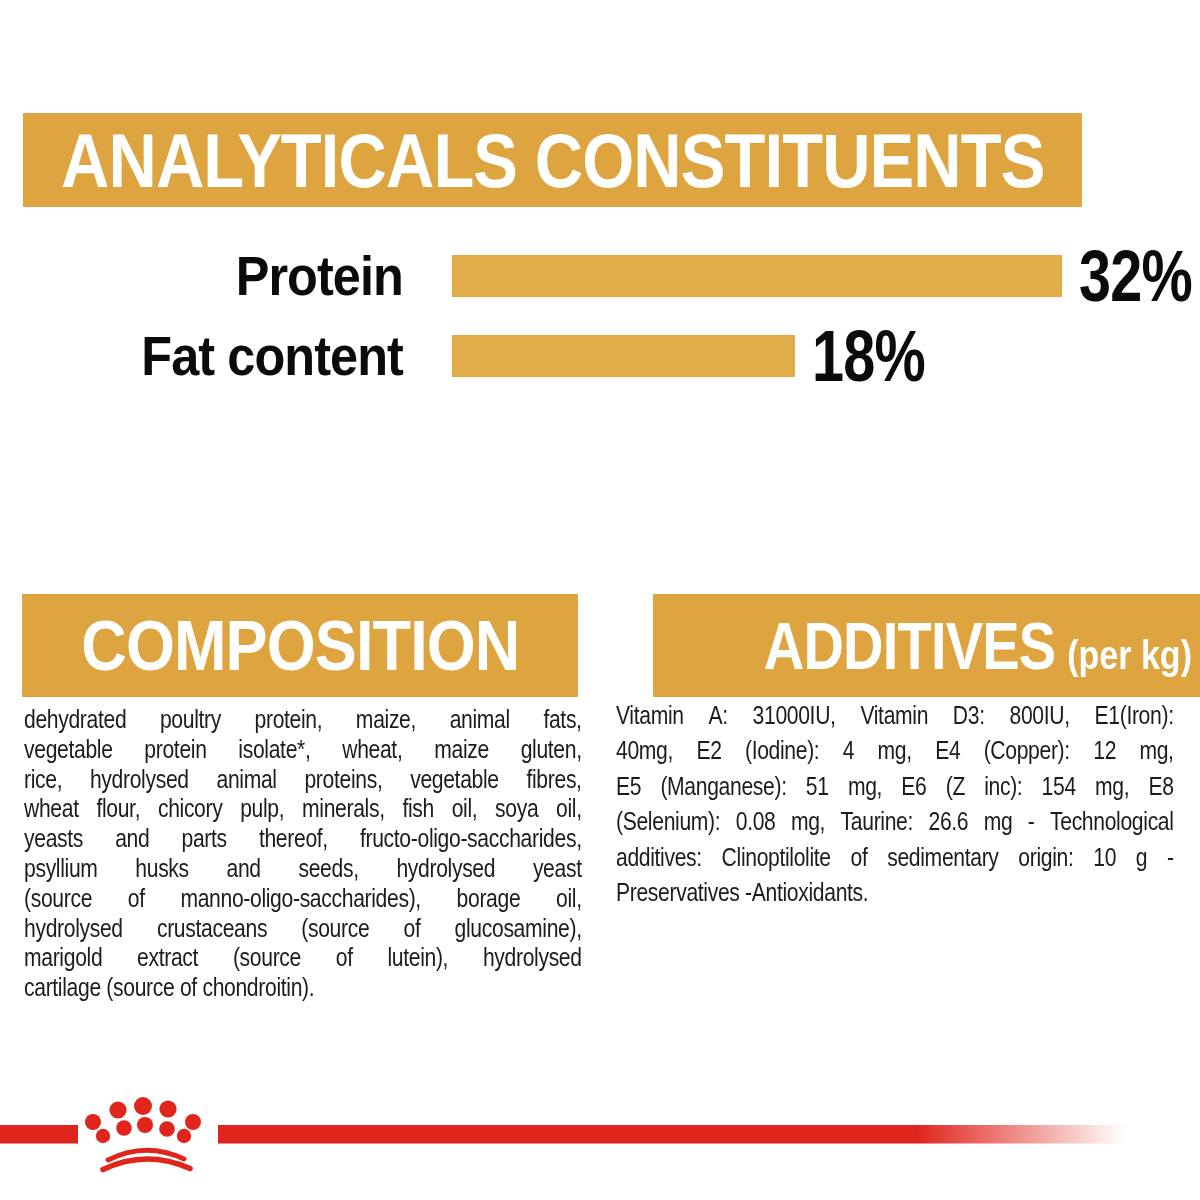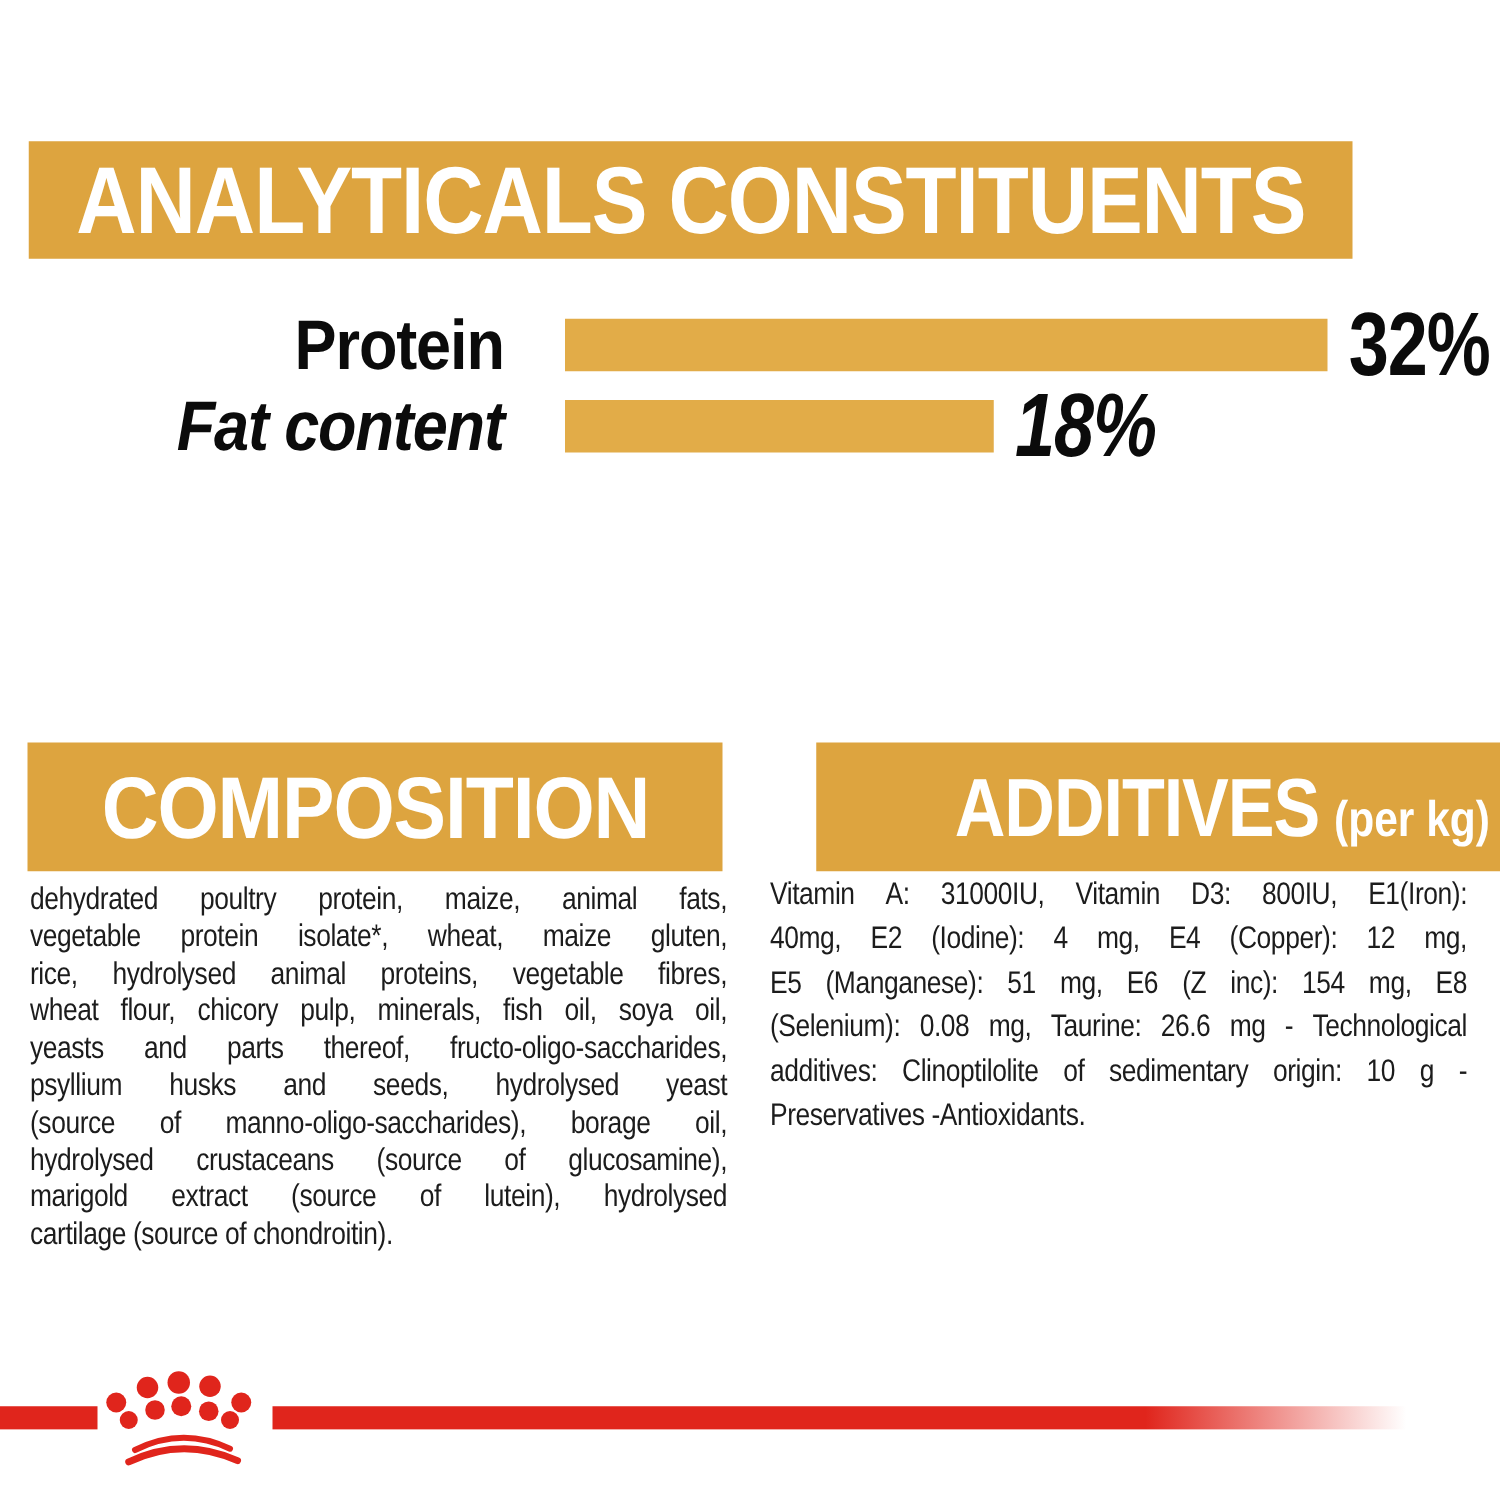--- a/index.html
+++ b/index.html
@@ -67,21 +67,21 @@
 <div class="gold-banner" id="banner-top">
   <span class="banner-text">ANALYTICALS CONSTITUENTS</span>
 </div>
 
 <div id="chart">
     <div class="chart-row" style="top: 255px;">
       <div class="cat-label">Protein</div>
       <div class="bar" style="width: 610px; background: rgb(226, 172, 72);"></div>
       <div class="val-label" style="left: 1079px;">32%</div>
     </div>
-    <div class="chart-row" style="top: 320px; font-style: italic;">
+    <div class="chart-row" style="top: 335px;">
       <div class="cat-label">Fat content</div>
       <div class="bar" style="width: 343.125px; background: rgb(226, 172, 72);"></div>
       <div class="val-label" style="left: 812.125px;">18%</div>
     </div>
   </div>
 
 <div class="gold-banner" id="banner-comp">
   <span class="banner-text">COMPOSITION</span>
 </div>
 <div class="para" id="comp-para">

